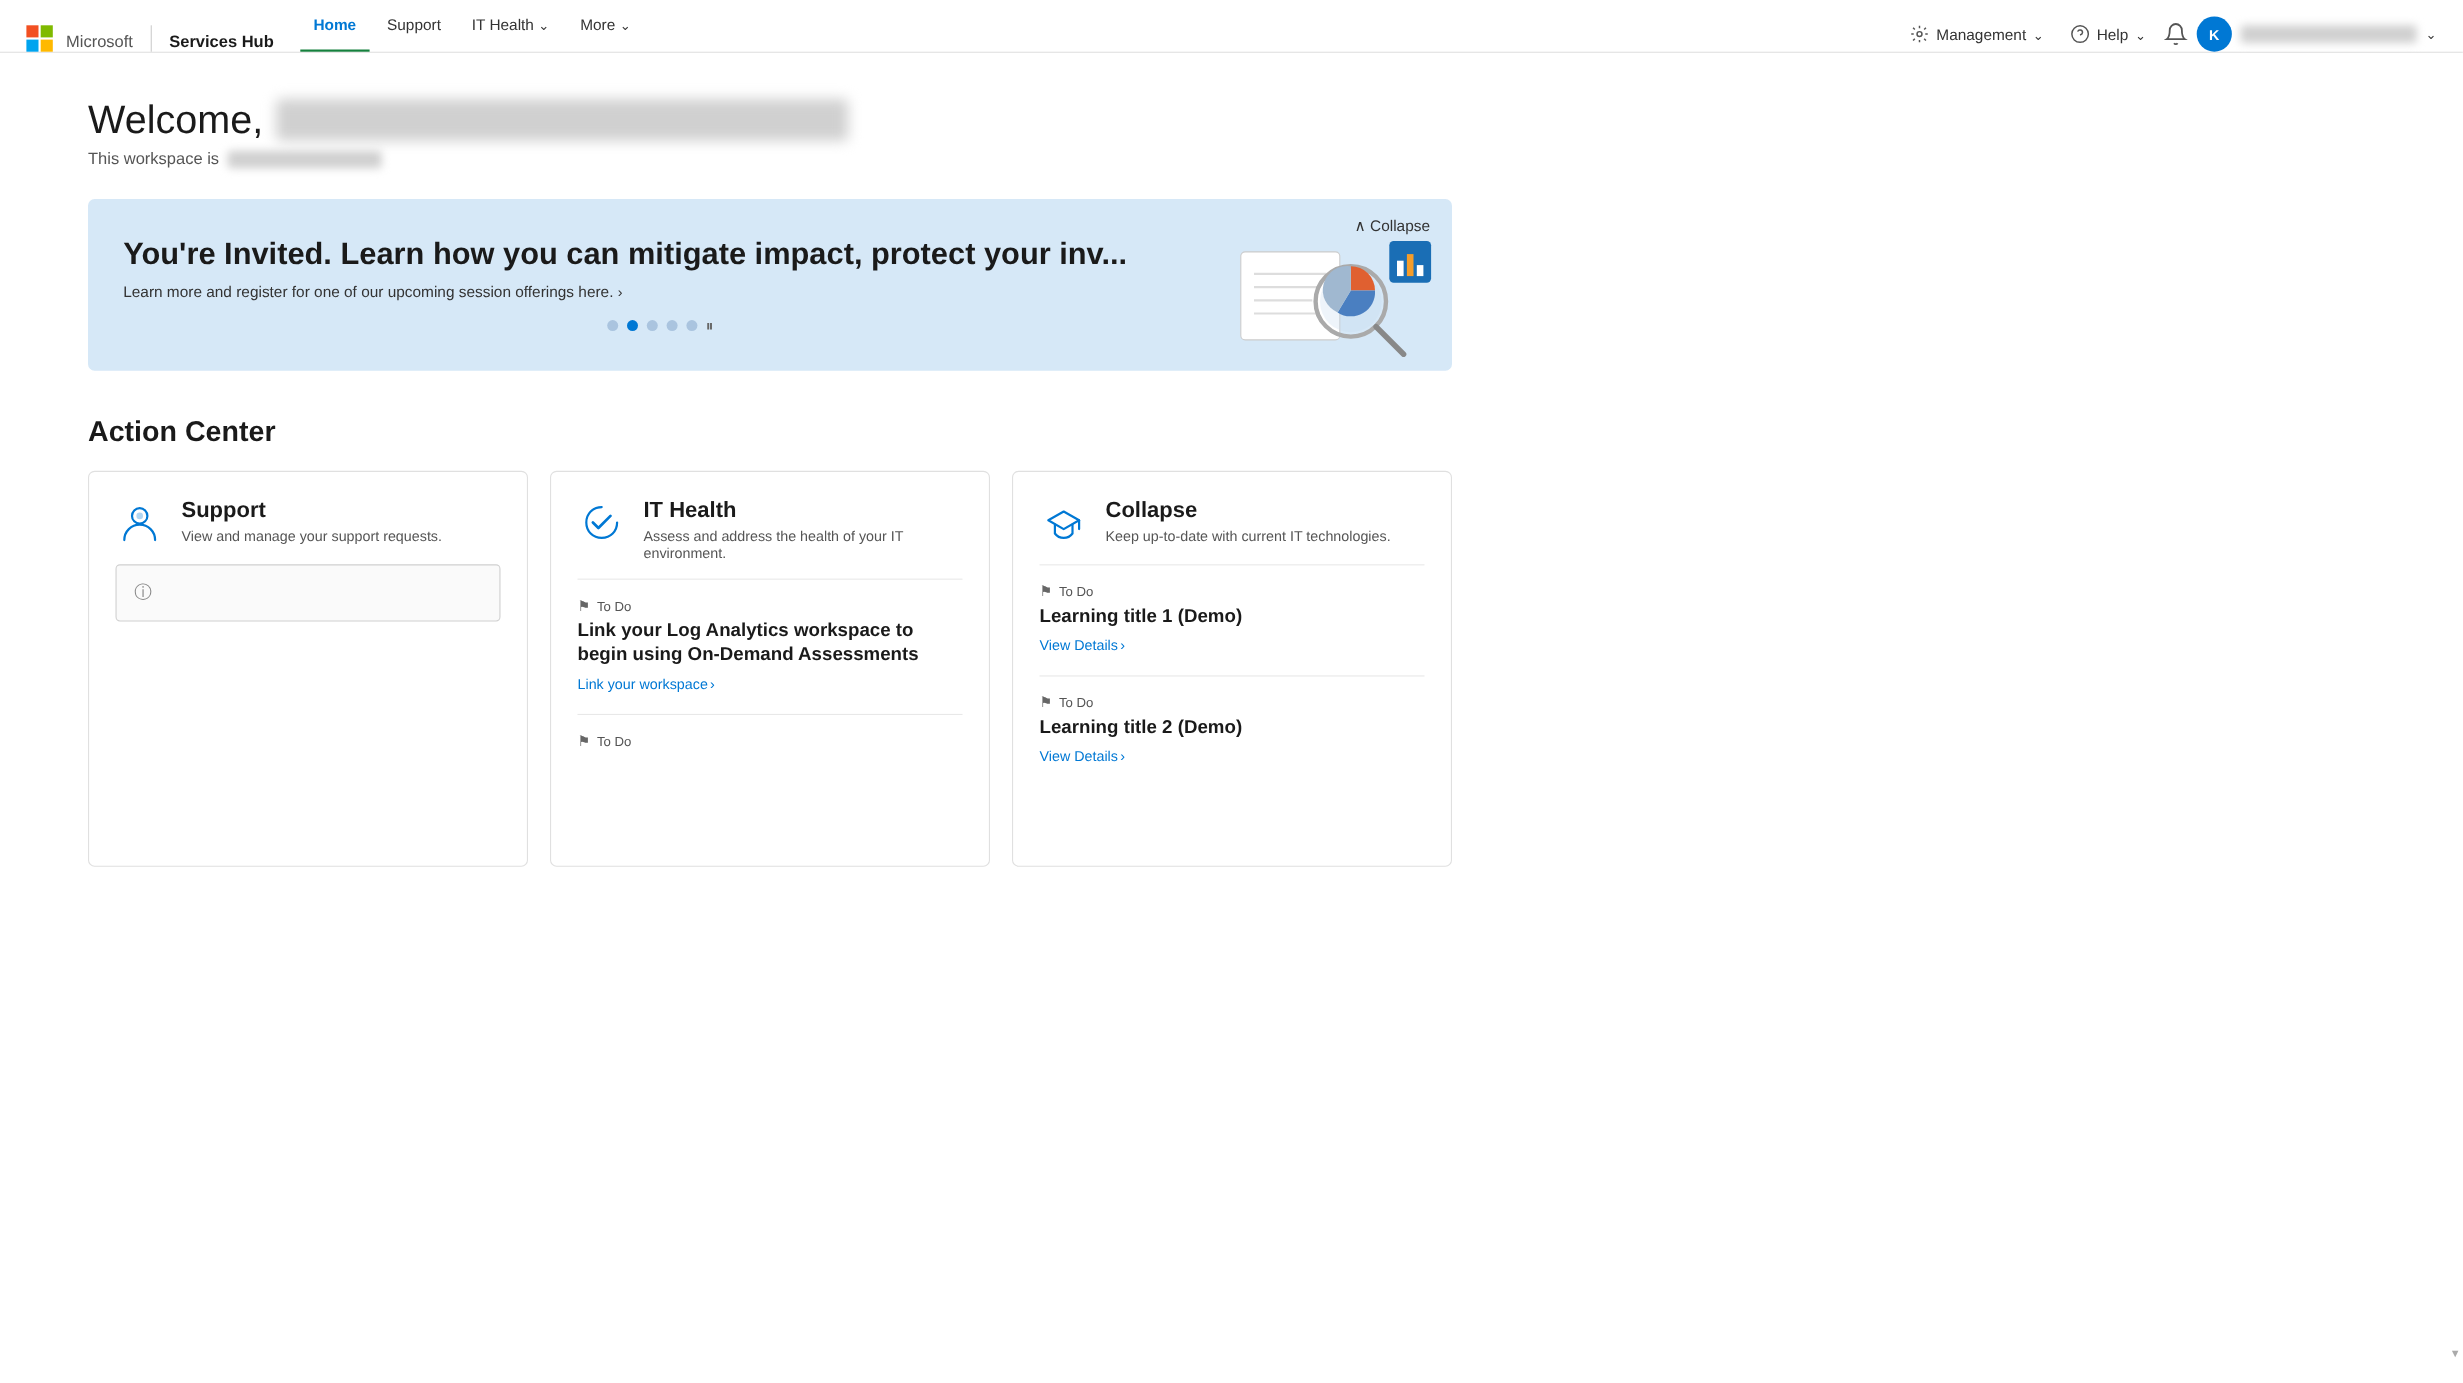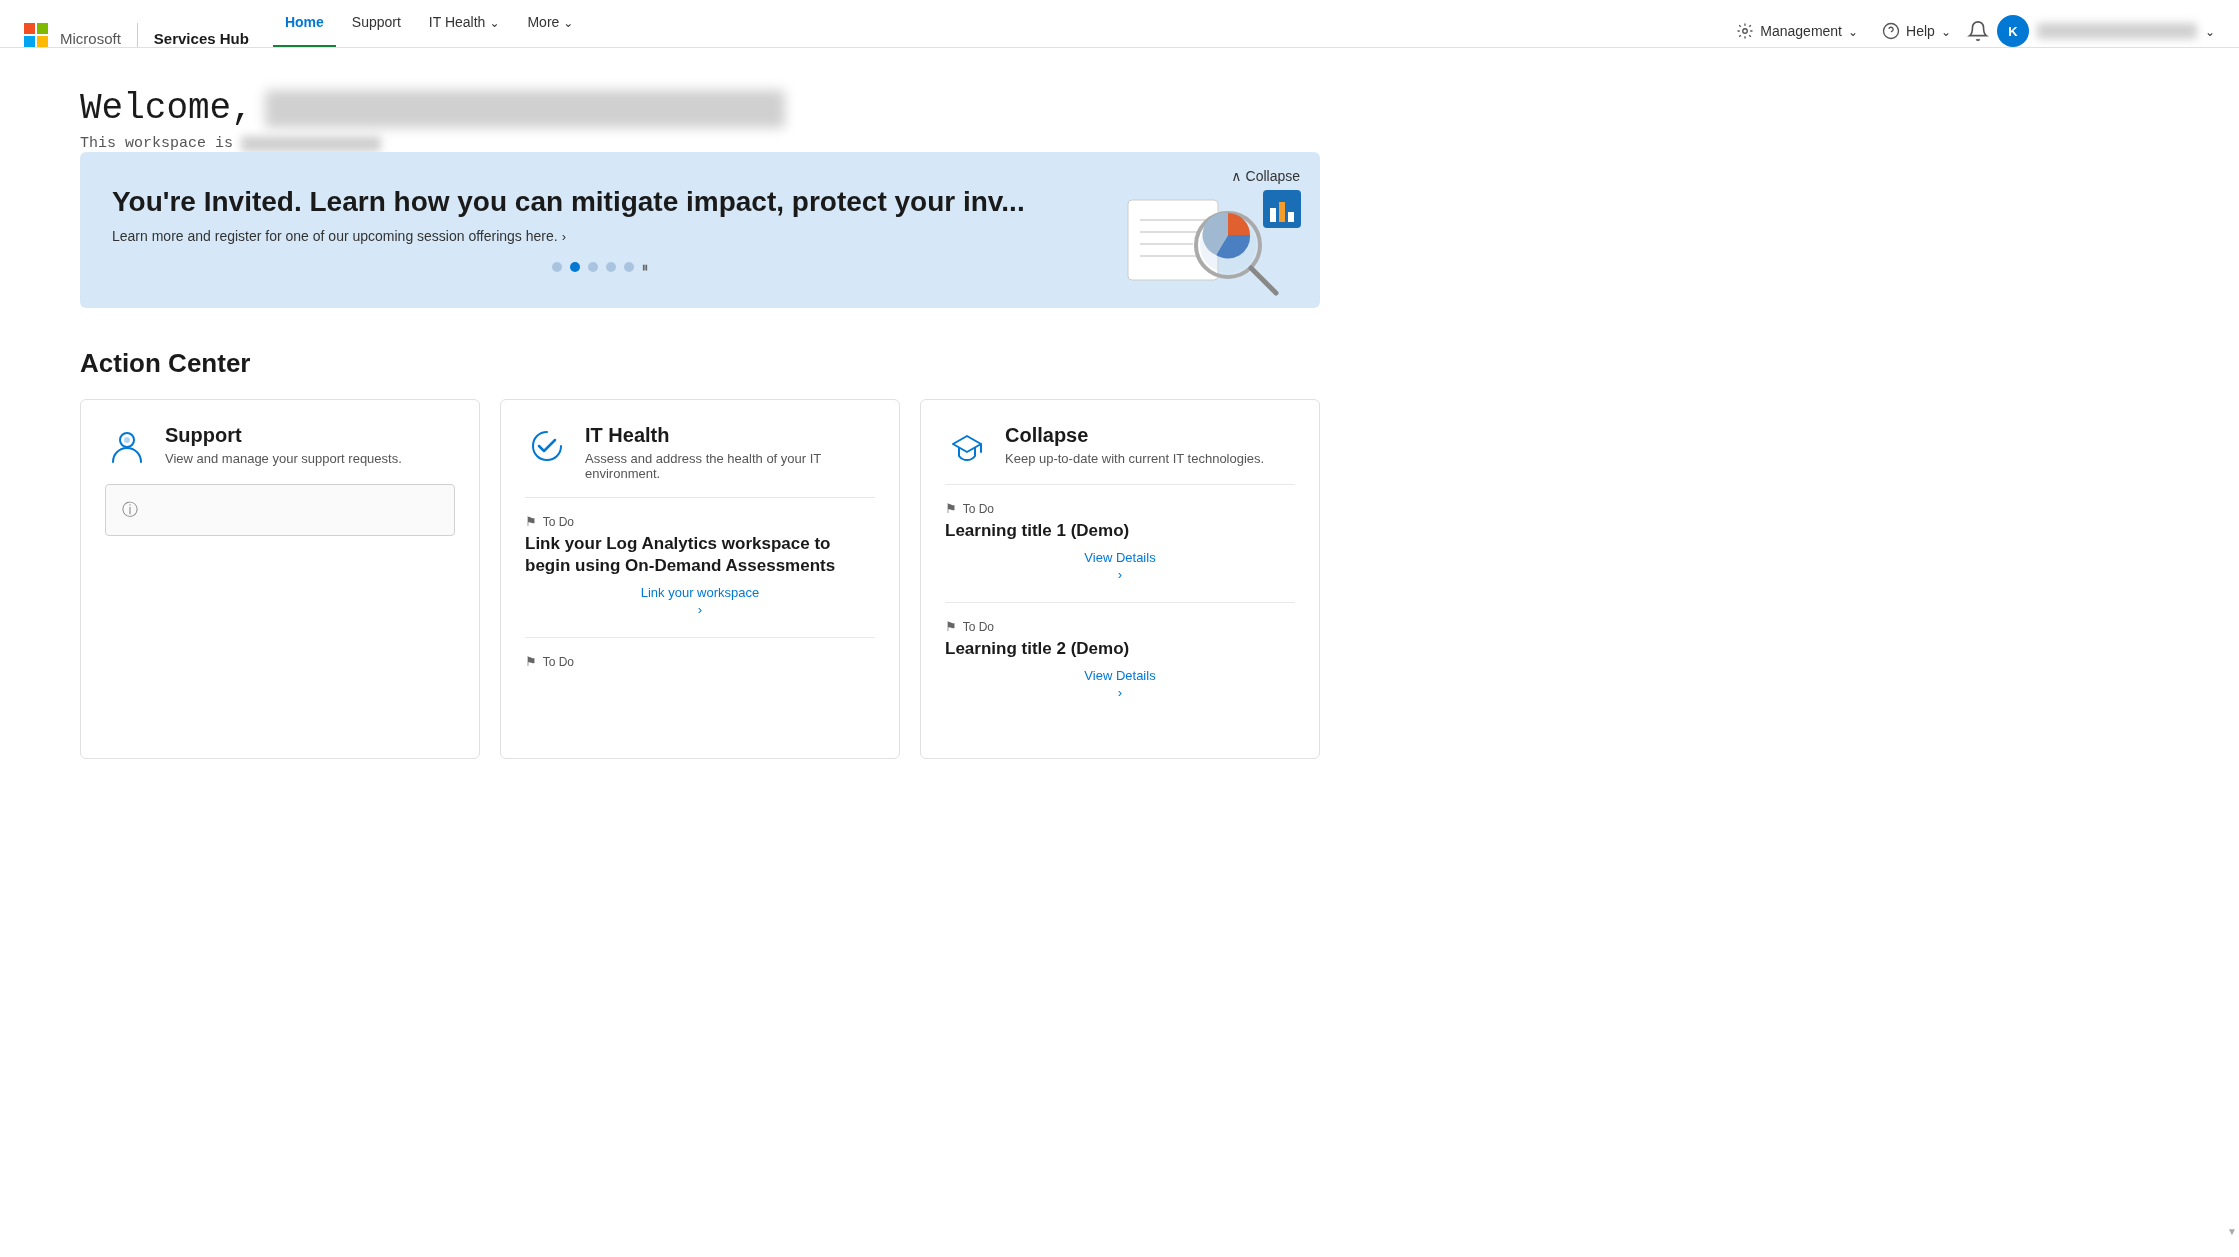--- a/index.html
+++ b/index.html
@@ -116,21 +116,21 @@
       filter: blur(4px);
     }
 
     
     .main {
       padding: 40px 80px 40px 80px;
       max-width: 1400px;
     }
 
     .welcome-section {
-      font-family: Liberation Mono, monospace;
+      margin-bottom: 28px;
     }
     .welcome-title {
       font-size: 36px;
       font-weight: 300;
       color: #1a1a1a;
       display: flex;
       align-items: center;
       gap: 12px;
       margin-bottom: 6px;
     }
@@ -313,21 +313,20 @@
       margin-bottom: 8px;
     }
     .todo-link {
       font-size: 13px;
       color: #0078d4;
       cursor: pointer;
       text-decoration: none;
       display: flex;
       align-items: center;
       gap: 2px;
-      flex-direction: column;
     }
     .card-divider {
       border: none;
       border-top: 1px solid #e8e8e8;
       margin: 16px 0;
     }
 
     
     .chevron-down::after { content: '⌄'; font-size: 12px; }
 

